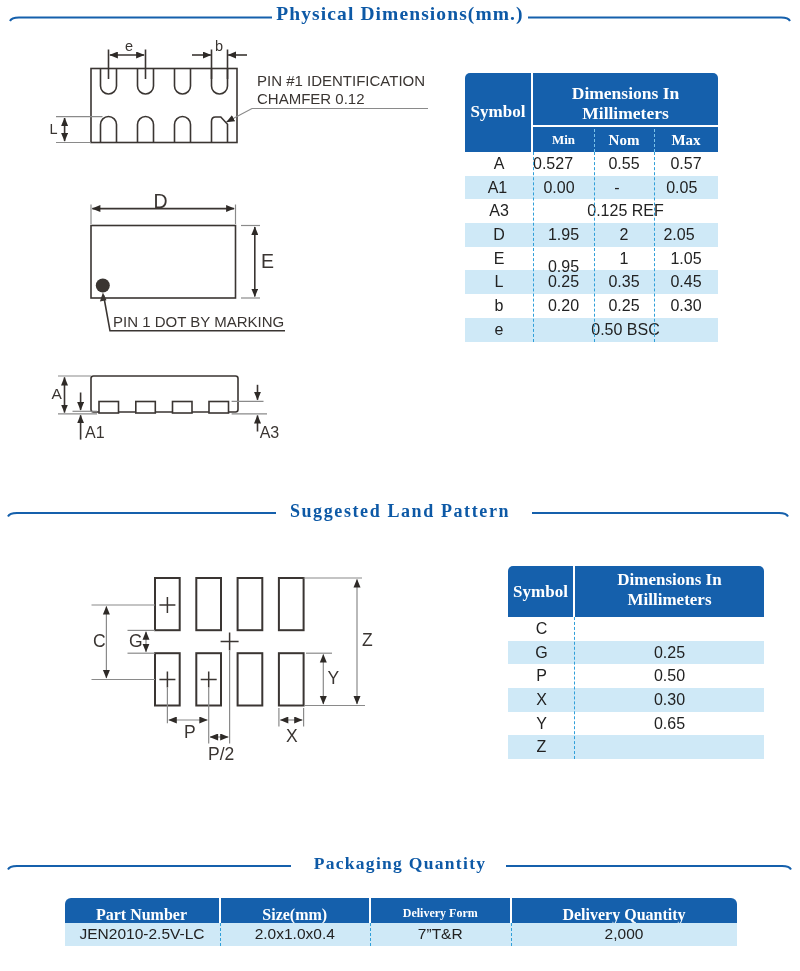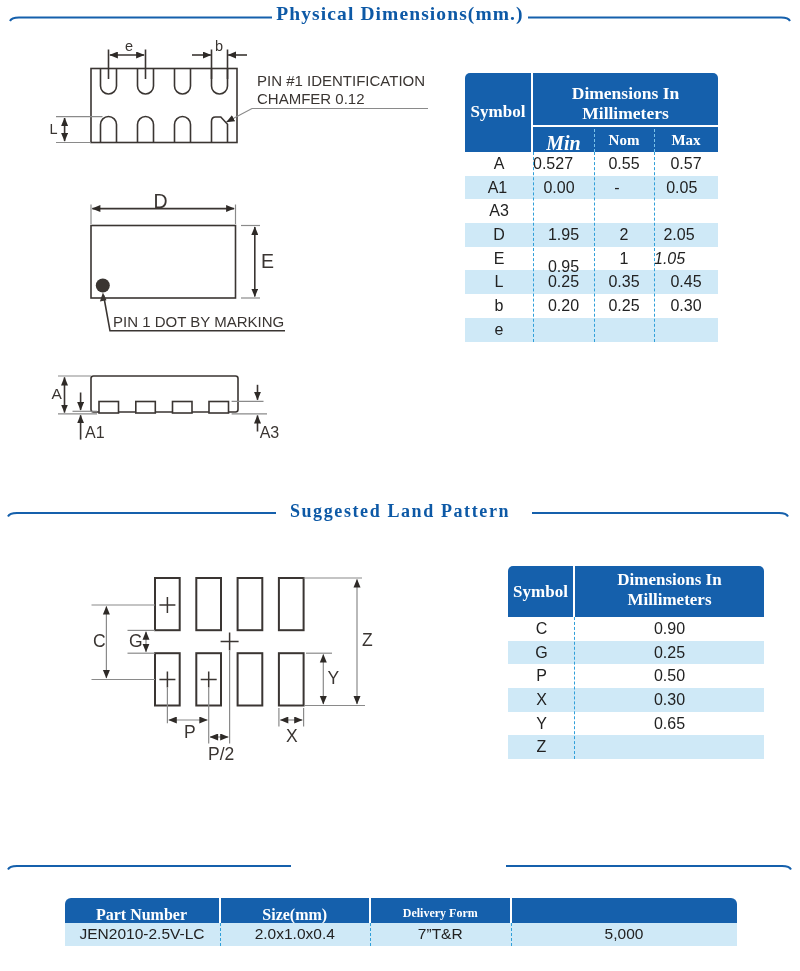--- a/index.html
+++ b/index.html
@@ -120,67 +120,69 @@
 </svg>
 
 <div style="position:absolute;left:465px;top:73px;width:253px;">
   <div style="position:relative;width:253px;">
 
     <div style="position:absolute;left:0;top:0;width:66px;height:79px;background:#1560ac;border-radius:5px 0 0 0;"></div>
     <div style="position:absolute;left:68px;top:0;width:185px;height:52.4px;background:#1560ac;border-radius:0 5px 0 0;"></div>
     <div style="position:absolute;left:68px;top:54.3px;width:185px;height:24.7px;background:#1560ac;"></div>
     <div class="hdr" style="position:absolute;left:0;top:29px;width:66px;font-size:17px;background:none;">Symbol</div>
     <div class="hdr" style="position:absolute;left:68px;top:11px;width:185px;font-size:17.5px;background:none;line-height:19.5px;">Dimensions In<br>Millimeters</div>
-    <div class="hdr" style="position:absolute;left:68px;top:58.5px;width:61px;font-size:20px;background:none;font-style:italic;">Min</div>
+    <div class="hdr" style="position:absolute;left:68px;top:58.5px;width:61px;font-size:13px;background:none;">Min</div>
     <div class="hdr" style="position:absolute;left:129px;top:58.5px;width:60px;font-size:15px;background:none;">Nom</div>
     <div class="hdr" style="position:absolute;left:189px;top:58.5px;width:64px;font-size:15px;background:none;">Max</div>
   </div>
   <div style="position:relative;width:253px;top:79px;font-size:16px;color:#222;">
 
     <div style="display:flex;height:23.7px;align-items:center;">
           <div style="width:68px;text-align:center;">A</div>
           <div style="width:61px;text-align:left;">0.527</div>
           <div style="width:60px;text-align:center;">0.55</div>
           <div style="width:64px;text-align:center;">0.57</div>
         </div>
     <div class="lb" style="display:flex;height:23.7px;align-items:center;">
           <div style="width:68px;text-align:center;">A1</div>
           <div style="width:61px;text-align:center;">0.00</div>
           <div style="width:60px;text-align:center;">-</div>
           <div style="width:76px;text-align:center;">0.05</div>
         </div>
     <div style="display:flex;height:23.7px;align-items:center;">
           <div style="width:68px;text-align:center;">A3</div>
+          <div style="width:185px;text-align:center;">0.125 REF</div>
         </div>
     <div class="lb" style="display:flex;height:23.7px;align-items:center;">
           <div style="width:68px;text-align:center;">D</div>
           <div style="width:61px;text-align:center;">1.95</div>
           <div style="width:60px;text-align:center;">2</div>
           <div style="width:50px;text-align:center;">2.05</div>
         </div>
     <div style="display:flex;height:23.7px;align-items:center;">
           <div style="width:68px;text-align:center;">E</div>
           <div style="width:61px;text-align:center;margin-top:16px;">0.95</div>
           <div style="width:60px;text-align:center;">1</div>
-          <div style="width:64px;font-style:italic;">1.05</div>
+          <div style="width:64px;text-align:center;">1.05</div>
         </div>
     <div class="lb" style="display:flex;height:23.7px;align-items:center;">
           <div style="width:68px;text-align:center;">L</div>
           <div style="width:61px;text-align:center;">0.25</div>
           <div style="width:60px;text-align:center;">0.35</div>
           <div style="width:64px;text-align:center;">0.45</div>
         </div>
     <div style="display:flex;height:23.7px;align-items:center;">
           <div style="width:68px;text-align:center;">b</div>
           <div style="width:61px;text-align:center;">0.20</div>
           <div style="width:60px;text-align:center;">0.25</div>
           <div style="width:64px;text-align:center;">0.30</div>
         </div>
     <div class="lb" style="display:flex;height:23.7px;align-items:center;">
           <div style="width:68px;text-align:center;">e</div>
+          <div style="width:185px;text-align:center;">0.50 BSC</div>
         </div>
 
     <div style="position:absolute;left:68px;top:0;height:190px;border-left:1.4px dashed #2f9fd9;"></div>
     <div style="position:absolute;left:129px;top:0;height:190px;border-left:1.4px dashed #2f9fd9;"></div>
     <div style="position:absolute;left:189px;top:0;height:190px;border-left:1.4px dashed #2f9fd9;"></div>
   </div>
   <div style="position:absolute;left:129px;top:56px;height:23px;border-left:1.4px dashed #7cc3e9;"></div>
   <div style="position:absolute;left:189px;top:56px;height:23px;border-left:1.4px dashed #7cc3e9;"></div>
 </div>
 
@@ -253,21 +255,20 @@
 <div style="position:absolute;left:508px;top:565.5px;width:256px;">
   <div style="position:relative;width:256px;height:51.5px;">
     <div style="position:absolute;left:0;top:0;width:65px;height:51.5px;background:#1560ac;border-radius:5px 0 0 0;"></div>
     <div style="position:absolute;left:67px;top:0;width:189px;height:51.5px;background:#1560ac;border-radius:0 5px 0 0;"></div>
     <div class="hdr" style="position:absolute;left:0;top:16px;width:65px;font-size:17px;background:none;">Symbol</div>
     <div class="hdr" style="position:absolute;left:67px;top:4.5px;width:189px;font-size:17px;background:none;line-height:20px;">Dimensions In<br>Millimeters</div>
   </div>
   <div style="position:relative;width:256px;font-size:16px;color:#222;">
     <div style="display:flex;height:23.7px;align-items:center;">
           <div style="width:67px;text-align:center;">C</div>
-          <div style="width:189px;text-align:center;">0.90</div>
         </div>
     <div class="lb" style="display:flex;height:23.7px;align-items:center;">
           <div style="width:67px;text-align:center;">G</div>
           <div style="width:189px;text-align:center;">0.25</div>
         </div>
     <div style="display:flex;height:23.7px;align-items:center;">
           <div style="width:67px;text-align:center;">P</div>
           <div style="width:189px;text-align:center;">0.50</div>
         </div>
     <div class="lb" style="display:flex;height:23.7px;align-items:center;">
@@ -278,39 +279,41 @@
           <div style="width:67px;text-align:center;">Y</div>
           <div style="width:189px;text-align:center;">0.65</div>
         </div>
     <div class="lb" style="display:flex;height:23.7px;align-items:center;">
           <div style="width:67px;text-align:center;">Z</div>
         </div>
     <div style="position:absolute;left:66px;top:0;height:142px;border-left:1.4px dashed #2f9fd9;"></div>
   </div>
 </div>
 
+<div class="sectitle" style="top:853px;font-size:17.5px;letter-spacing:1.3px;">Packaging Quantity</div>
 <svg class="secline" style="left:0;top:850px;" width="800" height="36" viewBox="0 0 800 36">
   <path d="M8 19.5 q 1.5 -3.5 9 -3.5 L291 16" fill="none" stroke="#1560ac" stroke-width="2"></path>
   <path d="M791 19.5 q -1.5 -3.5 -9 -3.5 L506 16" fill="none" stroke="#1560ac" stroke-width="2"></path>
 </svg>
 
 <div style="position:absolute;left:64.5px;top:897.5px;width:672px;">
   <div style="position:relative;height:24px;">
     <div style="position:absolute;left:0;top:0;width:154px;height:36px;background:#1560ac;border-radius:6px 0 0 0;"></div>
     <div style="position:absolute;left:156px;top:0;width:148.5px;height:36px;background:#1560ac;"></div>
     <div style="position:absolute;left:306.5px;top:0;width:138.5px;height:36px;background:#1560ac;"></div>
     <div style="position:absolute;left:447px;top:0;width:225px;height:36px;background:#1560ac;border-radius:0 6px 0 0;"></div>
     <div class="hdr" style="position:absolute;left:0;top:8px;width:154px;font-size:16px;background:none;">Part Number</div>
     <div class="hdr" style="position:absolute;left:156px;top:8px;width:148.5px;font-size:16px;background:none;">Size(mm)</div>
     <div class="hdr" style="position:absolute;left:306.5px;top:8px;width:138.5px;font-size:12px;background:none;">Delivery Form</div>
+    <div class="hdr" style="position:absolute;left:447px;top:8px;width:225px;font-size:16px;background:none;">Delivery Quantity</div>
   </div>
   <div style="position:relative;top:1.5px;height:22.8px;background:#cfe9f7;font-size:15.5px;color:#222;">
     <div style="position:absolute;left:0;top:2px;width:155px;text-align:center;">JEN2010-2.5V-LC</div>
     <div style="position:absolute;left:156px;top:2px;width:148.5px;text-align:center;">2.0x1.0x0.4</div>
     <div style="position:absolute;left:306.5px;top:2px;width:138.5px;text-align:center;">7”T&amp;R</div>
-    <div style="position:absolute;left:447px;top:2px;width:225px;text-align:center;">5,000</div>
+    <div style="position:absolute;left:447px;top:2px;width:225px;text-align:center;">2,000</div>
     <div style="position:absolute;left:155px;top:0;height:22.8px;border-left:1.4px dashed #2f9fd9;"></div>
     <div style="position:absolute;left:305.5px;top:0;height:22.8px;border-left:1.4px dashed #2f9fd9;"></div>
     <div style="position:absolute;left:446px;top:0;height:22.8px;border-left:1.4px dashed #2f9fd9;"></div>
   </div>
 </div>
 
 </div>
 
 </body></html>

